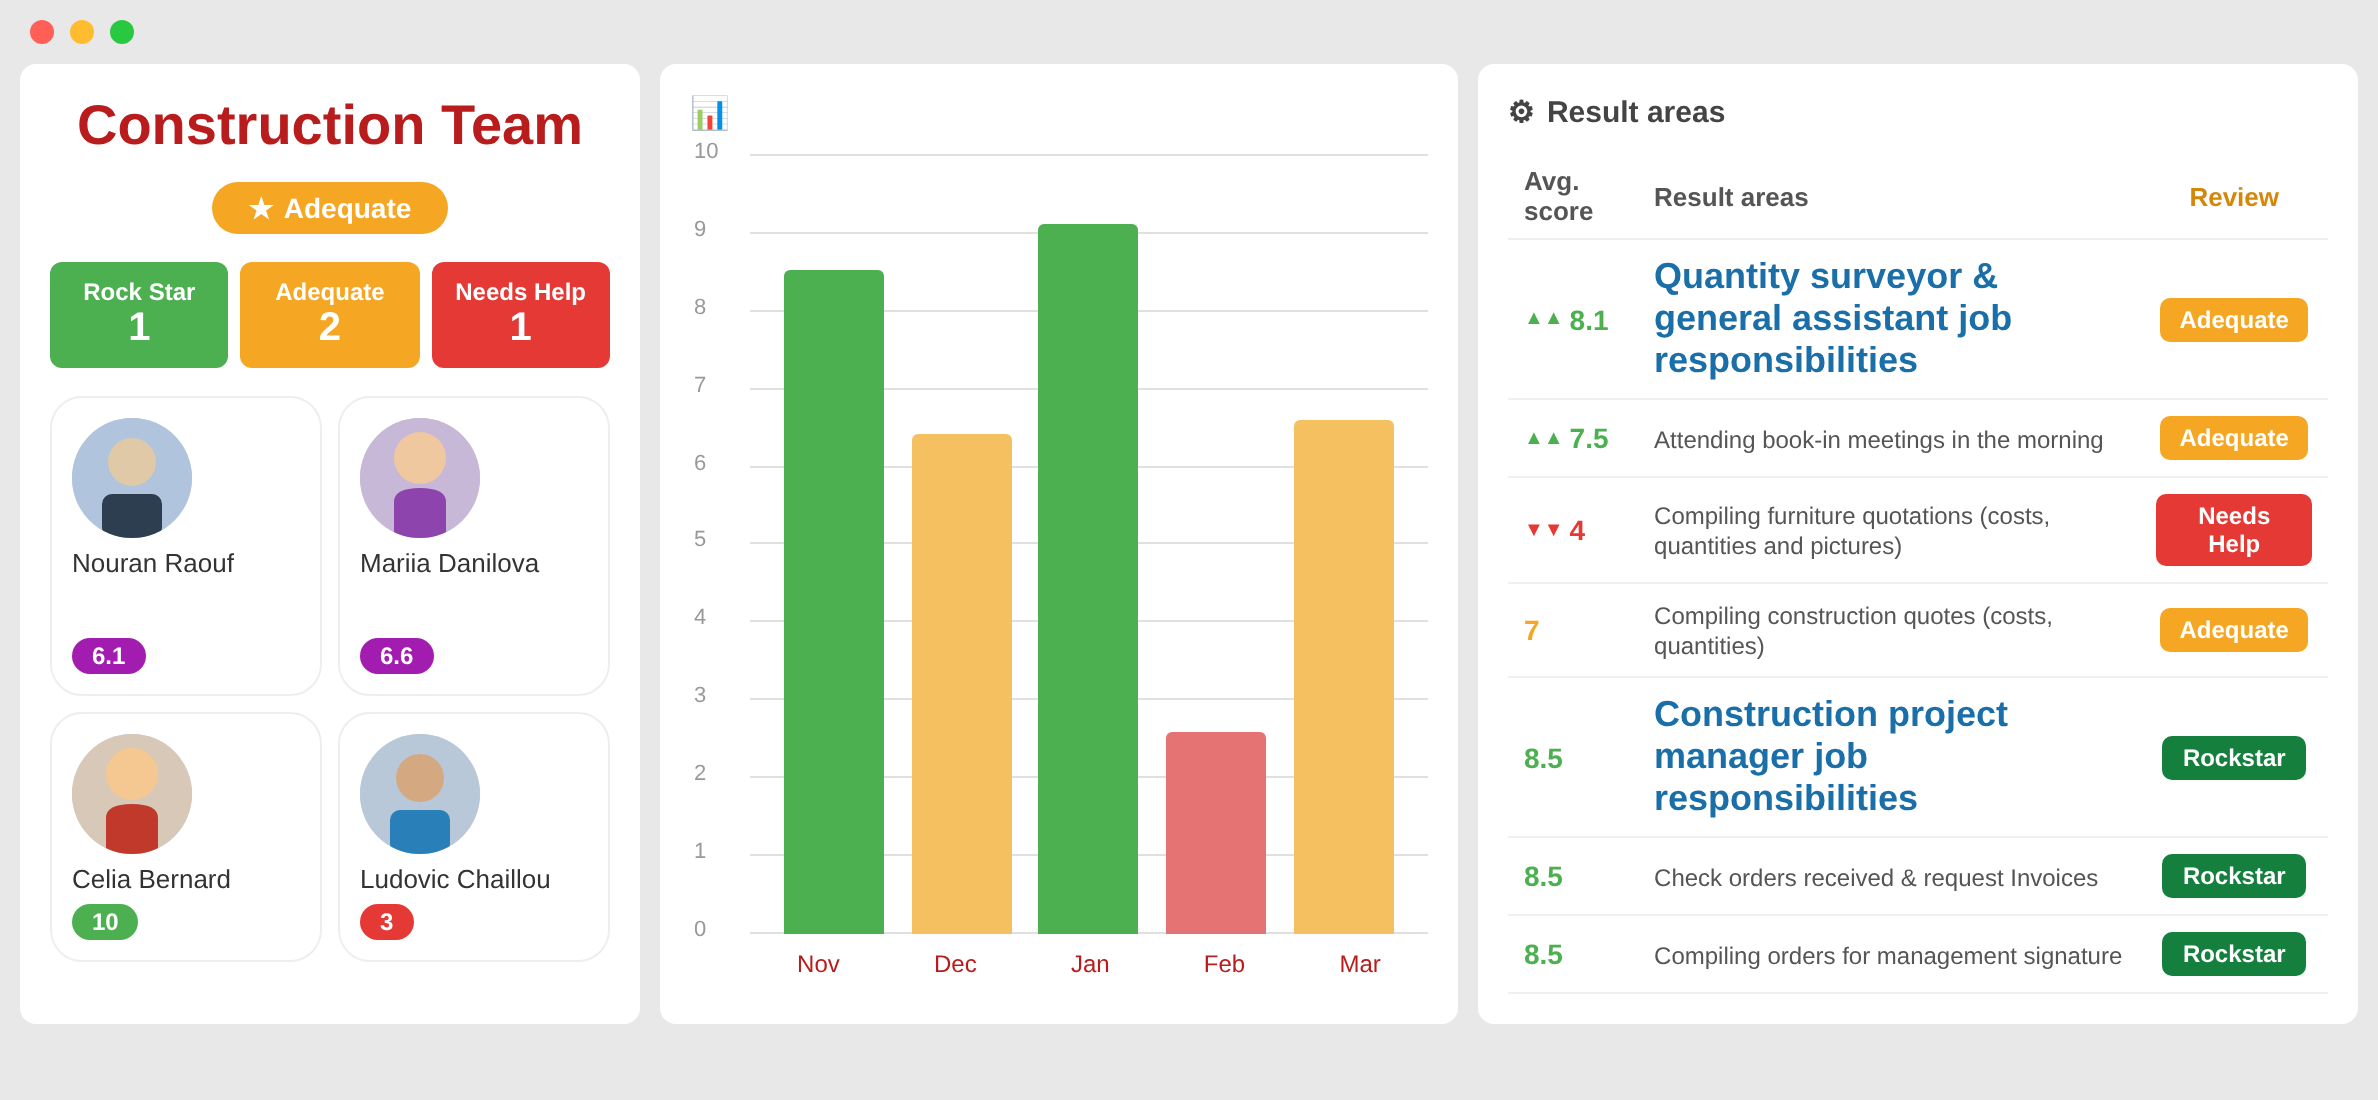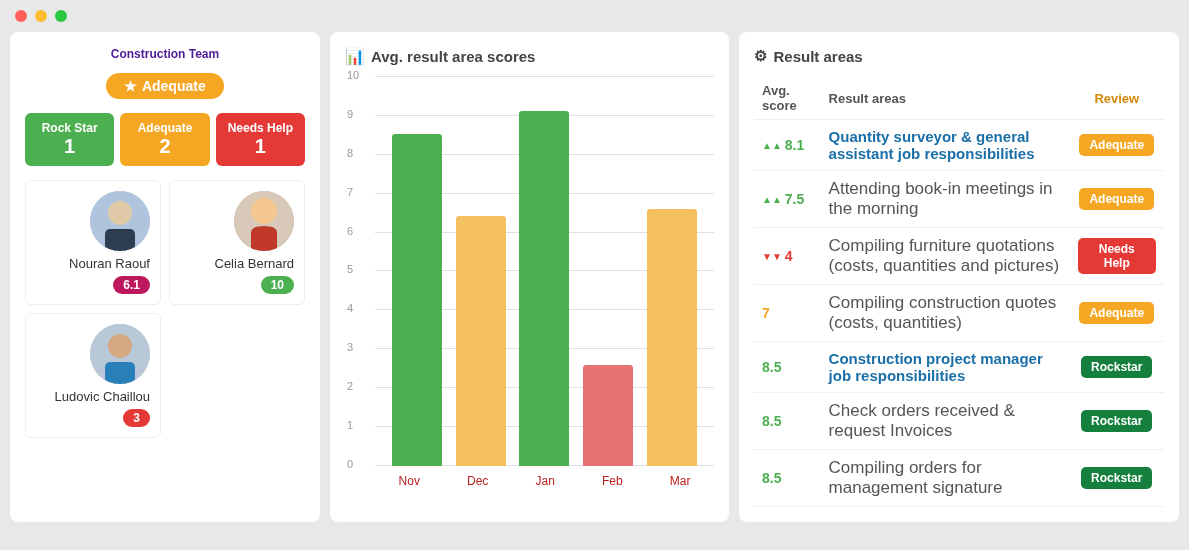--- a/index.html
+++ b/index.html
@@ -38,23 +38,23 @@
       background: white;
       border-radius: 8px;
       padding: 15px;
       width: 310px;
       min-width: 310px;
       display: flex;
       flex-direction: column;
       align-items: center;
     }
     .panel-title {
-      font-size: 12px;
-      font-weight: bold;
-      color: #4c1d95;
+      font-size: 28px;
+      font-weight: bold;
+      color: #b91c1c;
       margin-bottom: 12px;
       text-align: center;
     }
     .adequate-badge {
       background: #f5a623;
       color: white;
       border-radius: 20px;
       padding: 5px 18px;
       font-size: 14px;
       font-weight: bold;
@@ -84,25 +84,25 @@
     .stat-orange { background: #f5a623; }
     .stat-red { background: #e53935; }
     .team-grid {
       display: grid;
       grid-template-columns: 1fr 1fr;
       gap: 8px;
       width: 100%;
     }
     .team-member {
       border: 1px solid #eee;
-      border-radius: 6px;
+      border-radius: 16px;
       padding: 10px;
       display: flex;
       flex-direction: column;
-      align-items: flex-end;
+      align-items: flex-start;
       gap: 5px;
     }
     .avatar {
       width: 60px;
       height: 60px;
       border-radius: 50%;
       background: #ccc;
       overflow: hidden;
       display: flex;
       align-items: center;
@@ -110,21 +110,21 @@
     }
     .avatar svg { width: 60px; height: 60px; }
     .member-name { font-size: 13px; color: #333; text-align: center; }
     .score-badge {
       border-radius: 10px;
       padding: 2px 10px;
       font-size: 12px;
       font-weight: bold;
       color: white;
     }
-    .score-orange { background: #be185d; }
+    .score-orange { background: #a21caf; margin-top: 25px; }
     .score-green { background: #4caf50; }
     .score-red { background: #e53935; }
     
     .mid-panel {
       background: white;
       border-radius: 8px;
       padding: 15px;
       flex: 1;
       min-width: 0;
     }
@@ -224,22 +224,22 @@
       vertical-align: middle;
     }
     .result-table tr { border-bottom: 1px solid #f0f0f0; margin-left: 28px; }
     .avg-score {
       font-weight: bold;
       font-size: 14px;
       display: flex;
       align-items: center;
       gap: 3px;
     }
-    .area-text-bold { font-weight: bold; color: #1a6fa8; font-size: 15px; }
-    .area-text { color: #555; font-size: 17px; }
+    .area-text-bold { font-weight: bold; color: #1a6fa8; font-size: 18px; }
+    .area-text { color: #555; font-size: 12px; }
     .review-btn {
       border-radius: 5px;
       padding: 4px 10px;
       font-size: 12px;
       font-weight: bold;
       color: white;
       text-align: center;
       display: inline-block;
     }
     .btn-adequate { background: #f5a623; }
@@ -285,20 +285,31 @@
               <circle cx="30" cy="22" r="12" fill="#e0c9a6"></circle>
               <rect x="15" y="38" width="30" height="22" rx="5" fill="#2c3e50"></rect>
             </svg>
           </div>
       <div class="member-name">Nouran Raouf</div>
       <span class="score-badge score-orange">6.1</span>
     </div>
         <div class="team-member">
       <div class="avatar">
             <svg viewBox="0 0 60 60" xmlns="http://www.w3.org/2000/svg">
+              <rect width="60" height="60" fill="#c8b8d8"></rect>
+              <circle cx="30" cy="20" r="13" fill="#f0c8a0"></circle>
+              <path d="M17 42 Q17 35 30 35 Q43 35 43 42 L43 60 L17 60Z" fill="#8e44ad"></path>
+            </svg>
+          </div>
+      <div class="member-name">Mariia Danilova</div>
+      <span class="score-badge score-orange">6.6</span>
+    </div>
+        <div class="team-member">
+      <div class="avatar">
+            <svg viewBox="0 0 60 60" xmlns="http://www.w3.org/2000/svg">
               <rect width="60" height="60" fill="#d8c8b8"></rect>
               <circle cx="30" cy="20" r="13" fill="#f4c890"></circle>
               <path d="M17 42 Q17 35 30 35 Q43 35 43 42 L43 60 L17 60Z" fill="#c0392b"></path>
             </svg>
           </div>
       <div class="member-name">Celia Bernard</div>
       <span class="score-badge score-green">10</span>
     </div>
         <div class="team-member">
       <div class="avatar">
@@ -310,21 +321,20 @@
           </div>
       <div class="member-name">Ludovic Chaillou</div>
       <span class="score-badge score-red">3</span>
     </div>
       </div>
   </div>
 
   <div class="mid-panel">
     <div class="chart-title">
       <span style="font-size:16px;">📊</span>
-      <span>Avg. result area scores</span>
     </div>
     <div class="chart-area" id="chart-area">
       <div class="chart-grid" id="chart-grid">
           <div class="grid-line">
             <span class="grid-label">10</span>
           </div>
           <div class="grid-line">
             <span class="grid-label">9</span>
           </div>
           <div class="grid-line">

